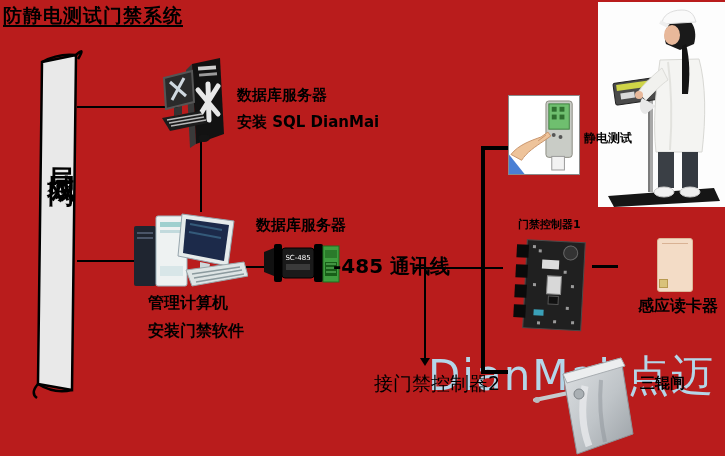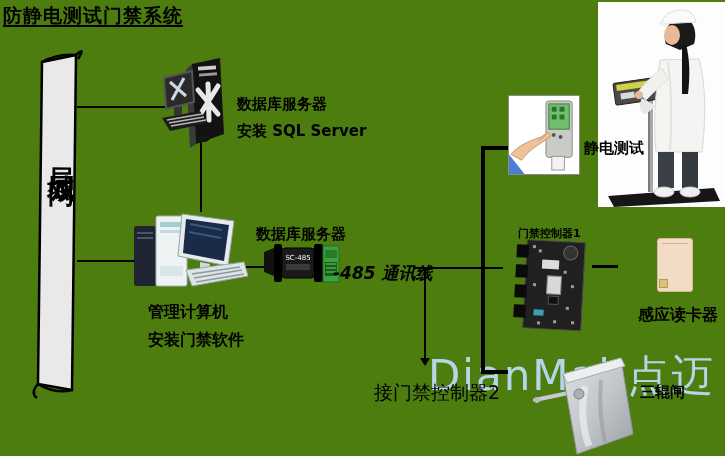--- a/index.html
+++ b/index.html
@@ -1,38 +1,38 @@
 <!DOCTYPE html>
 <html style="--line: #000000; --text: #000000; --watermark: #b4d6e8; --lan-band-fill: #e9e9e9; --pcb-green: #3f9e3f; --screen-green: #6fbf6f; --reader-beige: #f3dcc6; --sleeve-blue: #4a7fd4;"><head>
 <meta charset="utf-8">
 <style>
   * { margin:0; padding:0; box-sizing:border-box; }
   html,body { background:#ffffff; }
   #stage {
-    position:relative; width:725px; height:456px; background:#4d7c0f;
+    position:relative; width:725px; height:456px; background:#b91c1c;
     font-family:"DejaVu Sans","Liberation Sans",sans-serif; color:#000;
     overflow:hidden;
   }
   .abs { position:absolute; }
-  .lbl { position:absolute; font-weight:bold; white-space:nowrap; z-index:3;margin-top:9px; }
+  .lbl { position:absolute; font-weight:bold; white-space:nowrap; z-index:3; }
   .line { position:absolute; background:#000; z-index:2; }
   #title { left:3px; top:3px; font-size:19px; font-weight:bold;
            text-decoration:underline; text-decoration-thickness:2px; text-underline-offset:3px; letter-spacing:1px; }
   
   #lan-band { left:28px; top:46px; width:62px; height:358px; z-index:2; }
   #lan-label { left:43px; top:146px; font-size:27px; font-weight:bold;
                writing-mode:vertical-rl; letter-spacing:7px; z-index:3; }
   
   #db-label-1   { left:237px; top:86px;  font-size:15px; }
   #db-label-2   { left:237px; top:113px; font-size:15px; }
   #remote-label { left:256px; top:216px; font-size:15px; }
-  #busline-label{ left:333px; top:253px; font-size:17px;font-style:italic; }
+  #busline-label{ left:333px; top:253px; font-size:20px; }
   #mgmt-label-1 { left:148px; top:293px; font-size:16px; }
   #mgmt-label-2 { left:148px; top:321px; font-size:16px; }
-  #esd-label    { left:584px; top:130px; font-size:15px; }
+  #esd-label    { left:584px; top:130px; font-size:12px; }
   #ctrl1-label  { left:518px; top:217px; font-size:11px; }
   #reader-label { left:638px; top:296px; font-size:16px; }
   #ctrl2-label  { left:374px; top:371px; font-size:19px; font-weight:normal; }
   #turnstile-label { left:640px; top:374px; font-size:15px; }
   #watermark { left:428px; top:348px; font-size:42px; font-weight:normal;
                color:var(--watermark,#b4d6e8); z-index:1; letter-spacing:2px; white-space:nowrap; }
   
   #server-icon    { left:158px; top:56px;  width:80px;  height:100px; z-index:2; }
   #computer-icon  { left:126px; top:208px; width:122px; height:84px;  z-index:2; }
   #rs485-icon     { left:262px; top:236px; width:82px;  height:52px;  z-index:2; }
@@ -96,21 +96,21 @@
     <rect x="41" y="17" width="18" height="3" fill="#9a9a9a" transform="rotate(-4 50 18)"></rect>
     <path d="M40,34 L60,58 M60,30 L40,62 M50,28 L51,64" stroke="#e8e8e8" stroke-width="5" stroke-linecap="round"></path>
     <polygon points="6,22 34,15 36,46 8,53" fill="#2a2a2a" stroke="#555" stroke-width="2"></polygon>
     <path d="M12,26 L28,40 M26,22 L14,44" stroke="#cfd8df" stroke-width="3"></path>
     <polygon points="16,52 24,50 24,58 16,60" fill="#333"></polygon>
     <polygon points="4,62 42,55 50,67 12,75" fill="#1c1c1c"></polygon>
     <path d="M9,64 L44,58 M11,67 L46,61 M13,70 L48,64" stroke="#b8b8b8" stroke-width="1.5"></path>
     <ellipse cx="46" cy="82" rx="6" ry="4" fill="#141414"></ellipse>
   </svg>
   <div id="db-label-1" class="lbl">数据库服务器</div>
-  <div id="db-label-2" class="lbl">安装 SQL Server</div>
+  <div id="db-label-2" class="lbl">安装 SQL DianMai</div>
 
   <svg id="computer-icon" class="abs" viewBox="0 0 122 84">
     <rect x="8" y="18" width="22" height="60" rx="2" fill="#1f2530"></rect>
     <rect x="11" y="24" width="16" height="2" fill="#4a5568"></rect>
     <rect x="11" y="29" width="16" height="2" fill="#4a5568"></rect>
     <rect x="30" y="8" width="31" height="70" rx="2" fill="#eef2f2" stroke="#9fb4bc"></rect>
     <rect x="34" y="14" width="23" height="5" fill="#9fd0cf"></rect>
     <rect x="34" y="22" width="23" height="3" fill="#c2dadd"></rect>
     <rect x="34" y="58" width="23" height="10" fill="#d8e6e8"></rect>
     <polygon points="56,6 108,13 102,58 52,48" fill="#e6ebeb" stroke="#96a5ad"></polygon>

